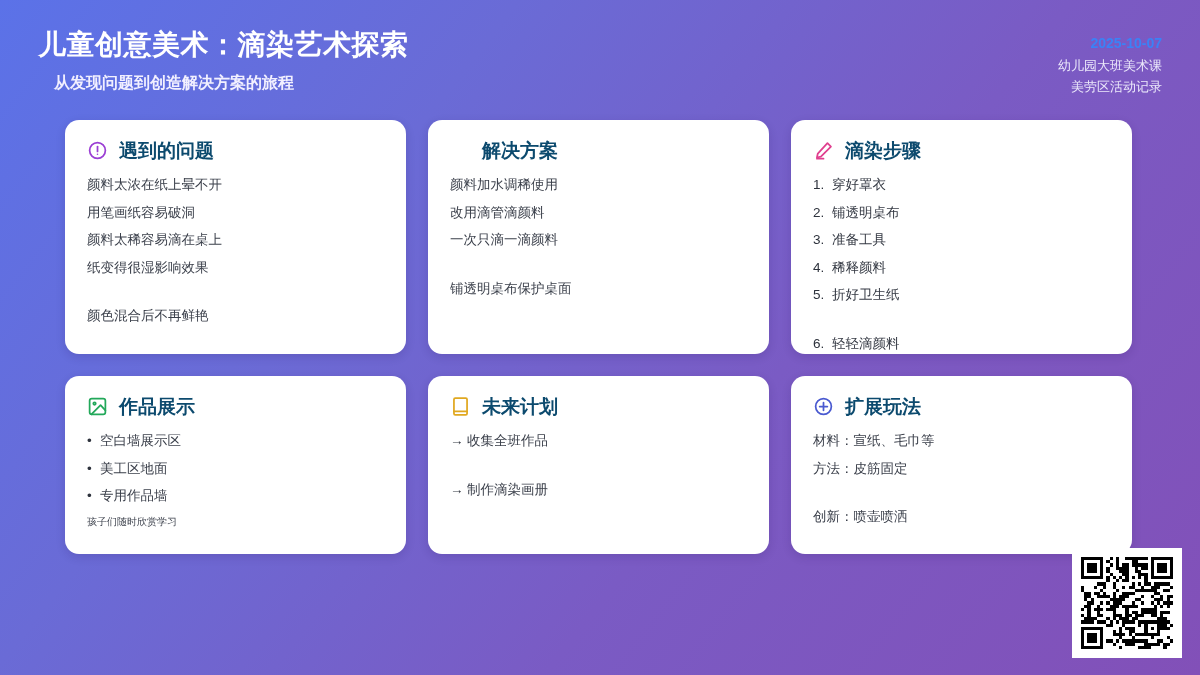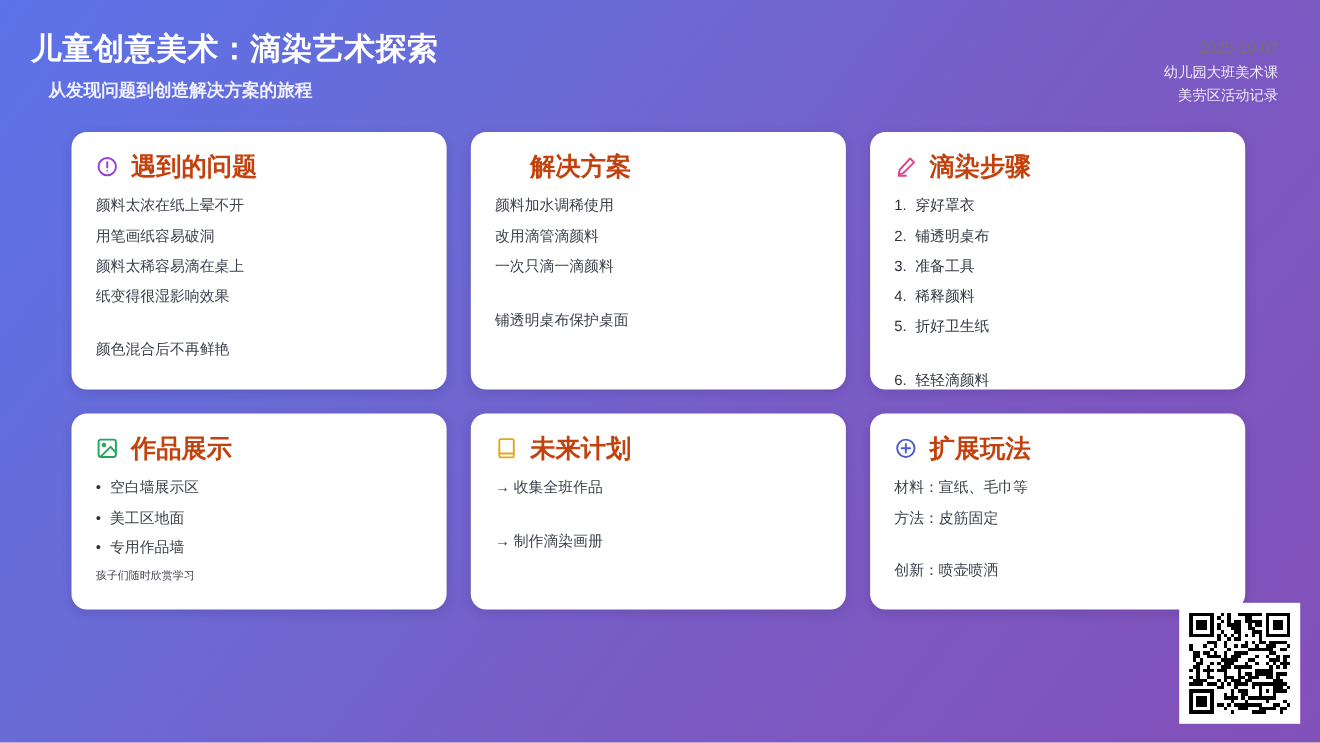--- a/index.html
+++ b/index.html
@@ -8,35 +8,35 @@
     font-family:"Liberation Sans","DejaVu Sans",sans-serif;
     background:linear-gradient(128deg,#5b72e8 0%,#6a6bd6 30%,#7a5bc4 62%,#8250b8 100%);
     overflow:hidden;
     position:relative;
   }
 
   
   .header {
     position:absolute; left:0; top:0; width:1200px; height:118px;
   }
-  .header-left { position:absolute; left:28px; top:26px; }
+  .header-left { position:absolute; left:38px; top:26px; }
   .doc-title {
     font-size:28px; font-weight:700; color:#ffffff; letter-spacing:.5px;
     line-height:1.35;
   }
   .doc-subtitle {
     font-size:16px; font-weight:700; color:#f2f0ff; margin-top:8px;
     line-height:1.4;
     margin-left:16px;
   }
   .header-right {
     position:absolute; right:38px; top:32px; text-align:right;
     color:#ece9fb; font-size:13px; line-height:1.62;
   }
-  .header-right .date { font-size:14px; color:#737373; }
+  .header-right .date { font-size:14px; color:#3b82f6;font-weight:bold; }
 
   
   .grid {
     position:absolute; left:65px; top:120px;
     width:1070px;
     display:grid;
     grid-template-columns:341px 341px 341px;
     grid-template-rows:234px 178px;
     column-gap:22px; row-gap:22px;
   }
@@ -50,21 +50,21 @@
   .card-head {
     display:flex; align-items:center; gap:11px;
     margin-bottom:17px;
   }
   .card-head .ico {
     width:21px; height:21px; flex:0 0 21px;
     display:flex; align-items:center; justify-content:center;
   }
   .card-head .ico svg { display:block; }
   .card-title {
-    font-size:23px; font-weight:700; color:#c2410c; line-height:1;
+    font-size:19px; font-weight:700; color:#0c4a6e; line-height:1;
     white-space:nowrap;
   }
 
   .lines { }
   .line {
     font-size:13.5px; color:#3a3f4a; line-height:1; margin-bottom:14px;
     white-space:nowrap;
   }
   .line:last-child { margin-bottom:0;margin-top:35px; }
   .line.num { color:#343943; }

